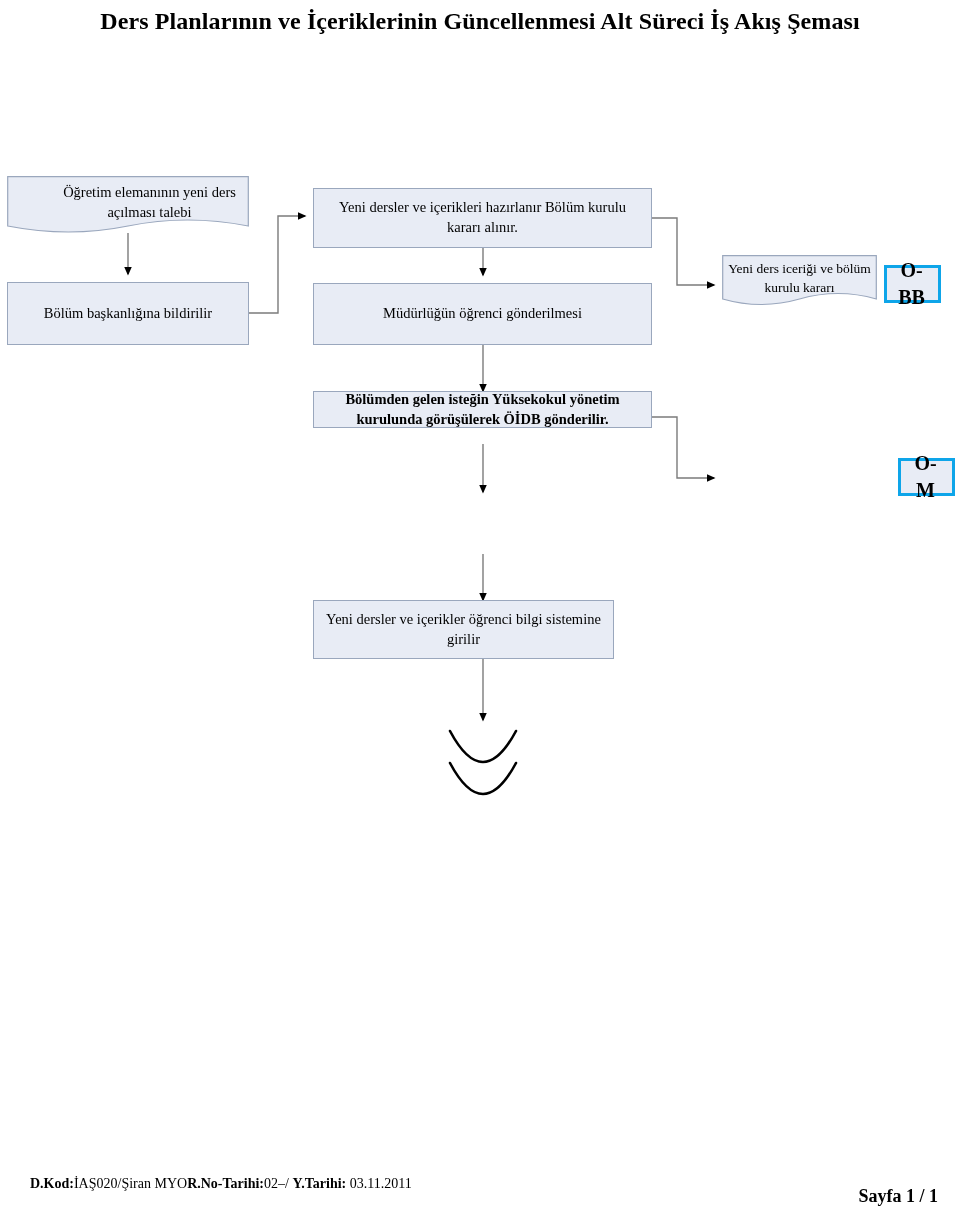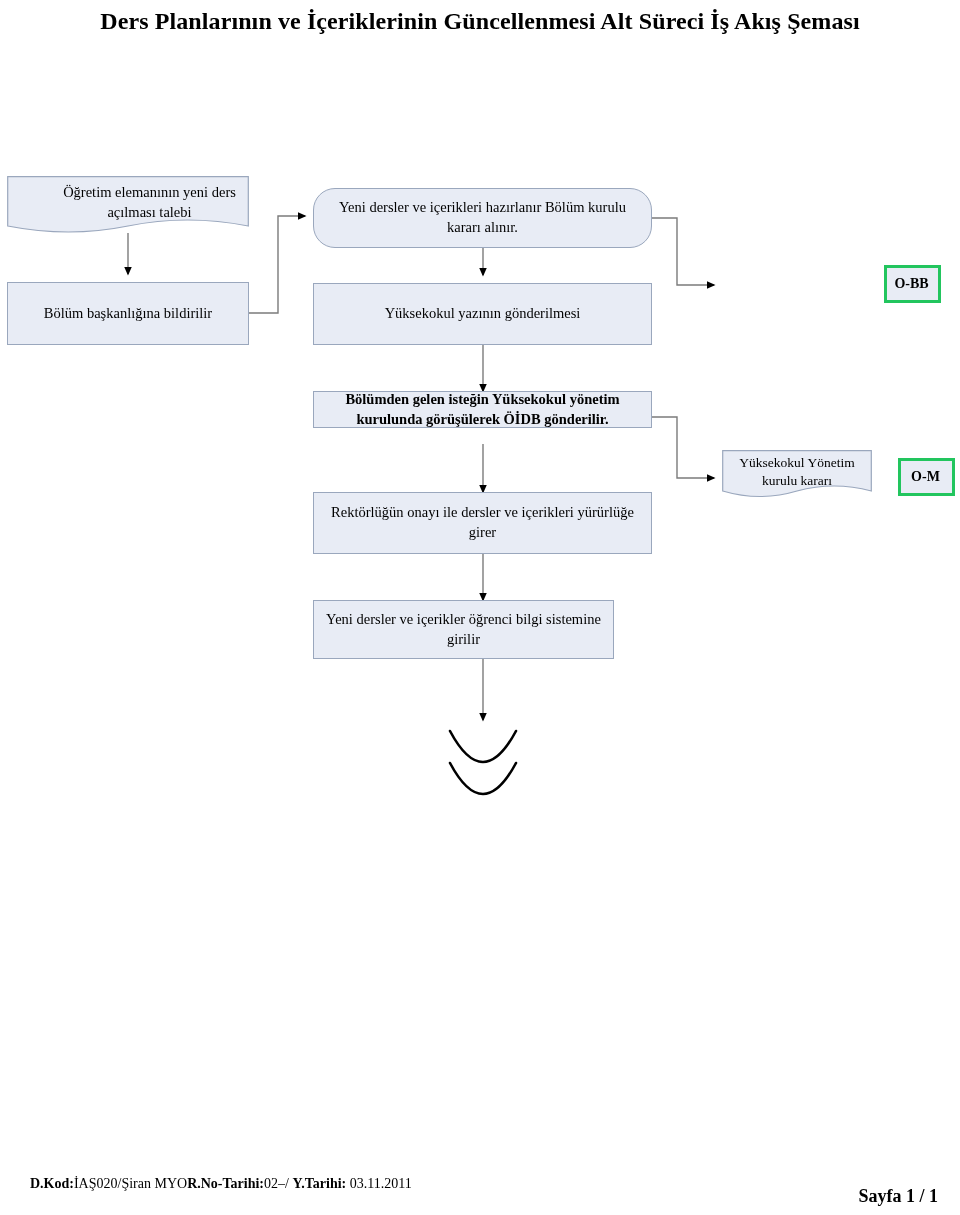--- a/index.html
+++ b/index.html
@@ -68,23 +68,23 @@
     position: relative;
     z-index: 2;
     width: 100%;
     padding: 0 6px;
     box-sizing: border-box;
     text-align: center;
     margin-bottom: 8px;
   }
   .tag-box {
     background: #e8ecf5;
-    border: 3px solid #22c55e;
+    border: 3px solid #0ea5e9;
     font-weight: bold;
-    font-size: 14px;
+    font-size: 20px;
     padding-left: 6px;
   }
 
   
   #connectors {
     position: absolute;
     left: 0;
     top: 0;
     width: 960px;
     height: 1215px;
@@ -170,51 +170,48 @@
     <svg class="doc-svg" viewBox="0 0 242 62" preserveAspectRatio="none">
       <path d="M0.7,0.7 L241.3,0.7 L241.3,50 Q180,38 121,50 Q62,62 0.7,50 Z" fill="#e8ecf5" stroke="#9aa7bd" stroke-width="1.2" vector-effect="non-scaling-stroke"></path>
     </svg>
     <div class="doc-label">Öğretim elemanının yeni ders açılması talebi</div>
   </div>
 
   <div class="shape proc" style="left:7px; top:282px; width:242px; height:63px;">
     <span>Bölüm başkanlığına bildirilir</span>
   </div>
 
-  <div class="shape proc" style="left:313px; top:188px; width:339px; height:60px;border-radius:22px;">
+  <div class="shape proc" style="left:313px; top:188px; width:339px; height:60px;">
     <span>Yeni dersler ve içerikleri hazırlanır Bölüm kurulu kararı alınır.</span>
   </div>
 
   <div class="shape proc" style="left:313px; top:283px; width:339px; height:62px;">
-    <span>Yüksekokul yazının gönderilmesi</span>
-  </div>
-
+    <span>Müdürlüğün öğrenci gönderilmesi</span>
+  </div>
+
+  <div class="shape doc-shape" style="left:722px; top:255px; width:155px; height:55px; font-size:13.5px;">
+    <svg class="doc-svg" viewBox="0 0 155 55" preserveAspectRatio="none">
+      <path d="M0.7,0.7 L154.3,0.7 L154.3,44 Q116,33 77.5,44 Q39,55 0.7,44 Z" fill="#e8ecf5" stroke="#9aa7bd" stroke-width="1.2" vector-effect="non-scaling-stroke"></path>
+    </svg>
+    <div class="doc-label">Yeni ders iceriği ve bölüm kurulu kararı</div>
+  </div>
 
   <div class="shape tag-box" style="left:884px; top:265px; width:57px; height:38px;">
     <span>O-BB</span>
   </div>
 
   <div class="shape proc" style="left:313px; top:391px; width:339px; height:37px; font-weight:bold;">
     <span>Bölümden gelen  isteğin Yüksekokul yönetim kurulunda  görüşülerek  ÖİDB  gönderilir.</span>
   </div>
 
-  <div class="shape doc-shape" style="left:722px; top:450px; width:150px; height:52px; font-size:13.5px;">
-    <svg class="doc-svg" viewBox="0 0 150 52" preserveAspectRatio="none">
-      <path d="M0.7,0.7 L149.3,0.7 L149.3,41 Q112,31 75,41 Q38,52 0.7,41 Z" fill="#e8ecf5" stroke="#9aa7bd" stroke-width="1.2" vector-effect="non-scaling-stroke"></path>
-    </svg>
-    <div class="doc-label">Yüksekokul Yönetim kurulu kararı</div>
-  </div>
 
   <div class="shape tag-box" style="left:898px; top:458px; width:57px; height:38px;">
     <span>O-M</span>
   </div>
 
-  <div class="shape proc" style="left:313px; top:492px; width:339px; height:62px;">
-    <span>Rektörlüğün onayı ile dersler ve içerikleri yürürlüğe girer</span>
-  </div>
 
   <div class="shape proc" style="left:313px; top:600px; width:301px; height:59px;">
     <span>Yeni dersler  ve içerikler öğrenci bilgi sistemine girilir</span>
   </div>
 
   <div class="footer-code">
     <b>D.Kod:</b><span>İAŞ020/Şiran MYO</span><b>R.No-Tarihi:</b><span>02–/ </span><b>Y.Tarihi: </b><span>03.11.2011</span>
   </div>
 
   <div class="footer-page">Sayfa 1 / 1</div>

